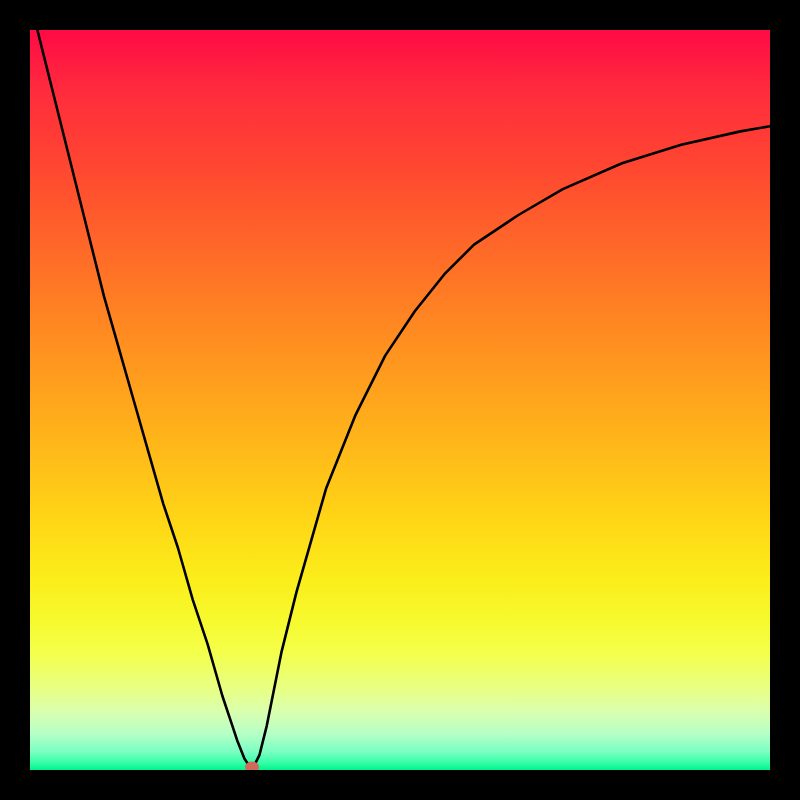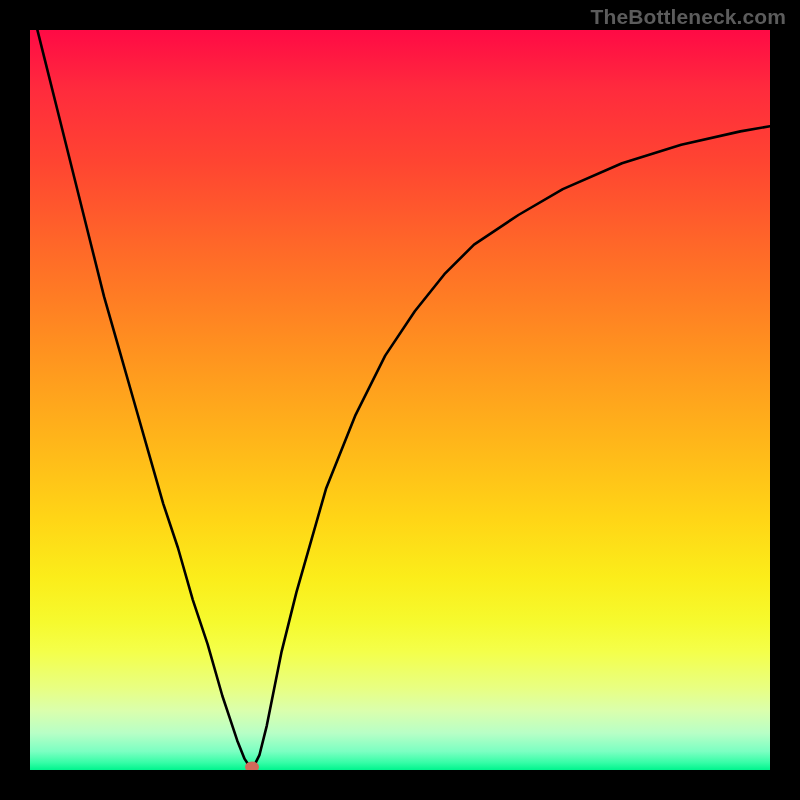--- a/index.html
+++ b/index.html
@@ -72,21 +72,20 @@
     font-weight: 600;
     color: #5c5c5c;
     letter-spacing: 0.1px;
     user-select: none;
   }
 </style>
 </head>
 <body>
 
 <div class="frame">
-  <div class="watermark">TheBottleneck.com</div>
 
   <div class="plot-area">
     <div class="gradient-bg"></div>
 
     <svg class="curve-svg" viewBox="0 0 740 740" preserveAspectRatio="none">
       <path class="curve-path" d="M0.00 -29.60 L14.80 29.60 L29.60 88.80 L44.40 148.00 L59.20 207.20 L74.00 266.40 L88.80 318.20 L103.60 370.00 L118.40 421.80 L133.20 473.60 L148.00 518.00 L162.80 569.80 L177.60 614.20 L192.40 666.00 L199.80 688.20 L207.20 710.40 L214.60 728.90 L222.00 740.00 L229.40 725.20 L236.80 695.60 L244.20 658.60 L251.60 621.60 L266.40 562.40 L281.20 510.60 L296.00 458.80 L325.60 384.80 L355.20 325.60 L384.80 281.20 L414.40 244.20 L444.00 214.60 L488.40 185.00 L532.80 159.10 L592.00 133.20 L651.20 114.70 L710.40 101.38 L740.00 96.20"></path>
       <ellipse class="min-dot" cx="222.00" cy="737.00" rx="7" ry="5.5"></ellipse>
     </svg>
   </div>
 </div>

